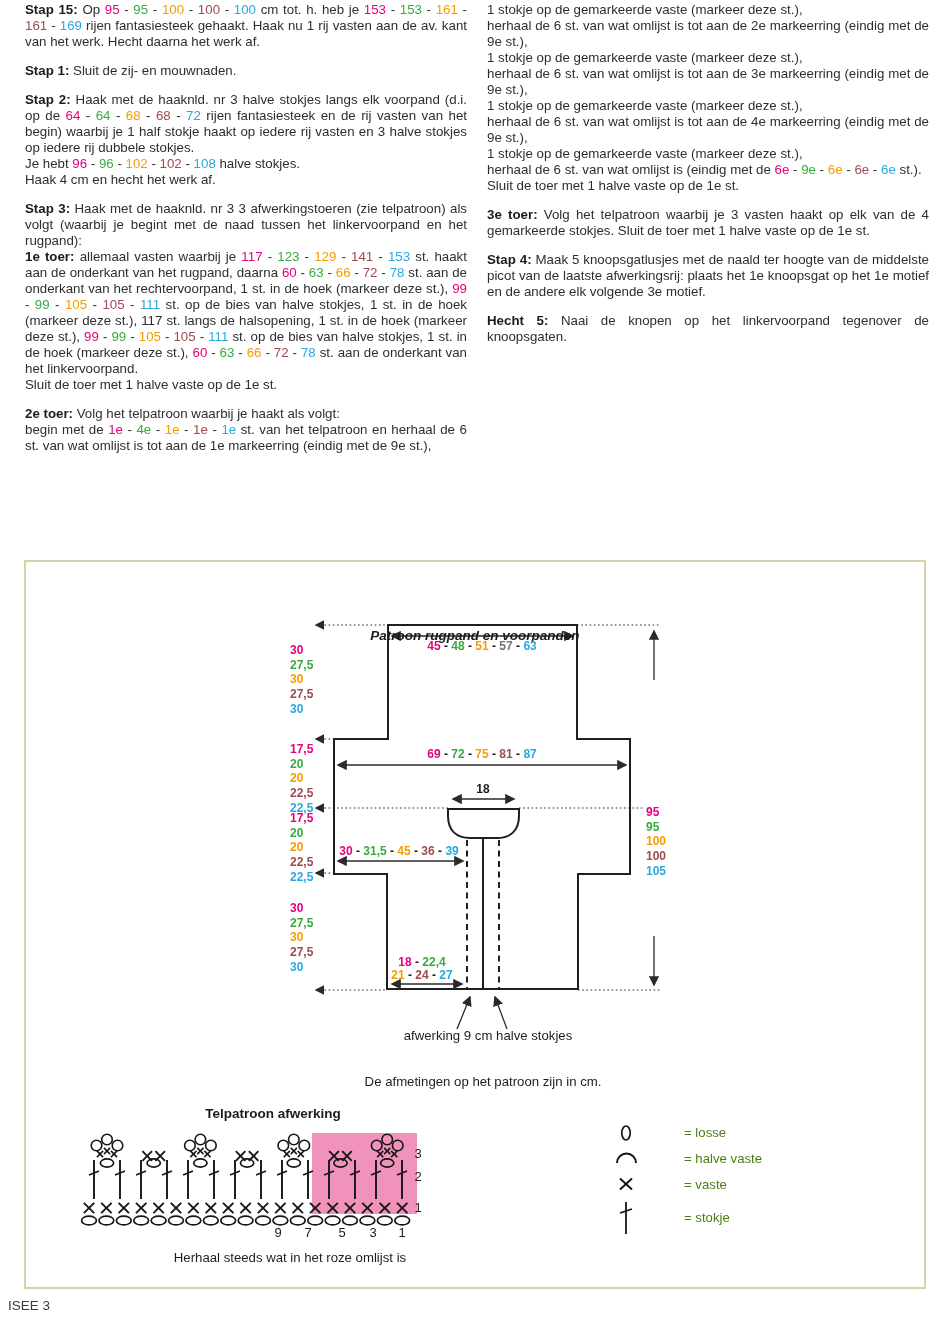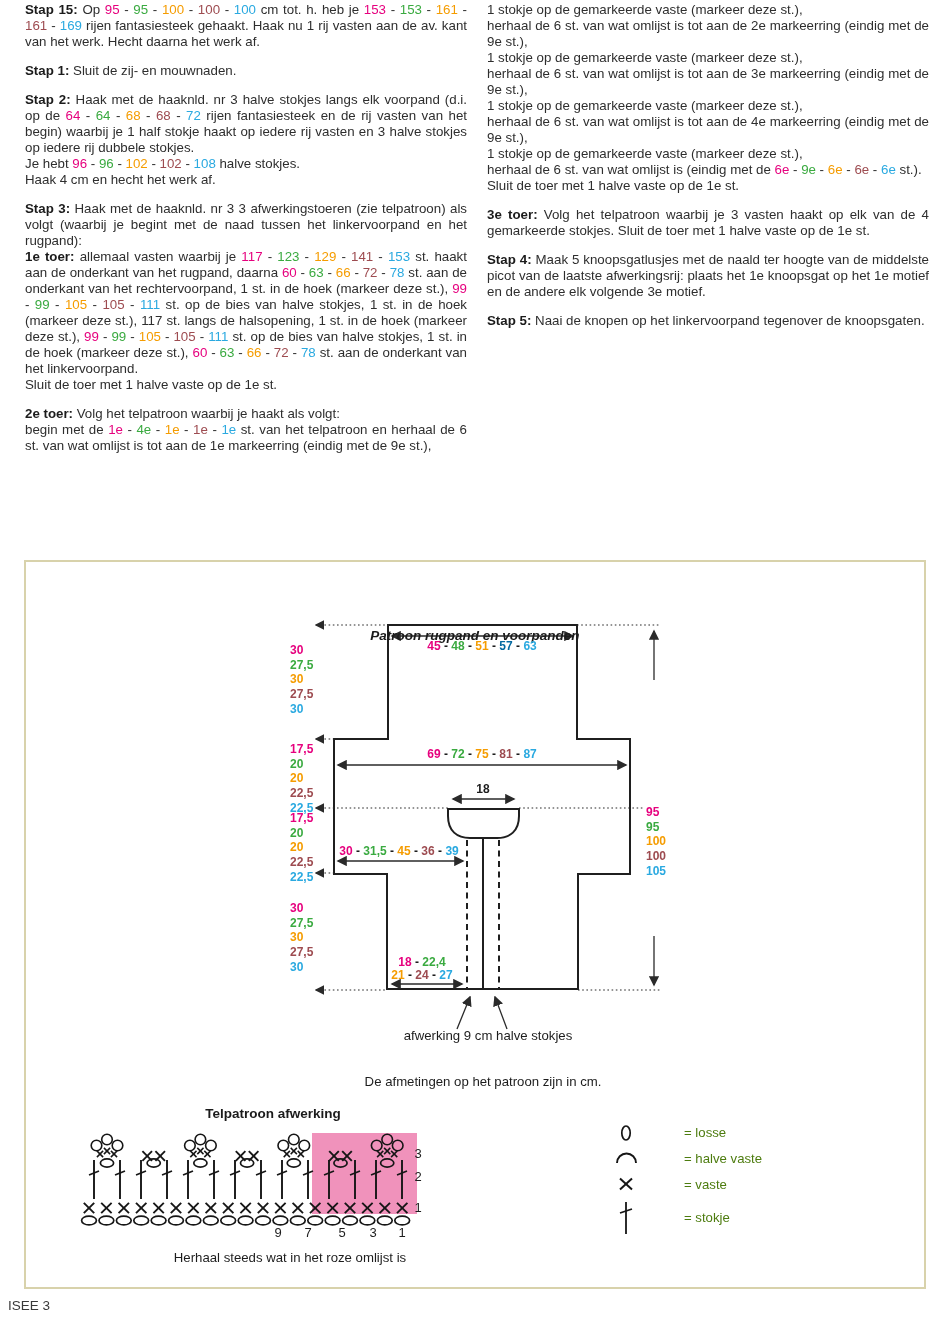--- a/index.html
+++ b/index.html
@@ -49,21 +49,21 @@
     <p class="para"><span class="bseg">Stap 15: </span><span>Op </span><span style="color: rgb(230, 1, 126);">95</span><span> - </span><span style="color: rgb(58, 170, 64);">95</span><span> - </span><span style="color: rgb(245, 156, 0);">100</span><span> - </span><span style="color: rgb(157, 75, 80);">100</span><span> - </span><span style="color: rgb(42, 169, 224);">100</span><span> cm tot. h. heb je </span><span style="color: rgb(230, 1, 126);">153</span><span> - </span><span style="color: rgb(58, 170, 64);">153</span><span> - </span><span style="color: rgb(245, 156, 0);">161</span><span> - </span><span style="color: rgb(157, 75, 80);">161</span><span> - </span><span style="color: rgb(42, 169, 224);">169</span><span> rijen fantasiesteek gehaakt. Haak nu 1 rij vasten aan de av. kant van het werk. Hecht daarna het werk af.</span></p>
     <p class="para"><span class="bseg">Stap 1: </span><span>Sluit de zij- en mouwnaden.</span></p>
     <p class="para"><span class="bseg">Stap 2: </span><span>Haak met de haaknld. nr 3 halve stokjes langs elk voorpand (d.i. op de </span><span style="color: rgb(230, 1, 126);">64</span><span> - </span><span style="color: rgb(58, 170, 64);">64</span><span> - </span><span style="color: rgb(245, 156, 0);">68</span><span> - </span><span style="color: rgb(157, 75, 80);">68</span><span> - </span><span style="color: rgb(42, 169, 224);">72</span><span> rijen fantasiesteek en de rij vasten van het begin) waarbij je 1 half stokje haakt op iedere rij vasten en 3 halve stokjes op iedere rij dubbele stokjes.</span><br><span>Je hebt </span><span style="color: rgb(230, 1, 126);">96</span><span> - </span><span style="color: rgb(58, 170, 64);">96</span><span> - </span><span style="color: rgb(245, 156, 0);">102</span><span> - </span><span style="color: rgb(157, 75, 80);">102</span><span> - </span><span style="color: rgb(42, 169, 224);">108</span><span> halve stokjes.</span><br><span>Haak 4 cm en hecht het werk af.</span></p>
     <p class="para"><span class="bseg">Stap 3: </span><span>Haak met de haaknld. nr 3 3 afwerkingstoeren (zie telpatroon) als volgt (waarbij je begint met de naad tussen het linkervoorpand en het rugpand):</span><br><span class="bseg">1e toer: </span><span>allemaal vasten waarbij je </span><span style="color: rgb(230, 1, 126);">117</span><span> - </span><span style="color: rgb(58, 170, 64);">123</span><span> - </span><span style="color: rgb(245, 156, 0);">129</span><span> - </span><span style="color: rgb(157, 75, 80);">141</span><span> - </span><span style="color: rgb(42, 169, 224);">153</span><span> st. haakt aan de onderkant van het rugpand, daarna </span><span style="color: rgb(230, 1, 126);">60</span><span> - </span><span style="color: rgb(58, 170, 64);">63</span><span> - </span><span style="color: rgb(245, 156, 0);">66</span><span> - </span><span style="color: rgb(157, 75, 80);">72</span><span> - </span><span style="color: rgb(42, 169, 224);">78</span><span> st. aan de onderkant van het rechtervoorpand, 1 st. in de hoek (markeer deze st.), </span><span style="color: rgb(230, 1, 126);">99</span><span> - </span><span style="color: rgb(58, 170, 64);">99</span><span> - </span><span style="color: rgb(245, 156, 0);">105</span><span> - </span><span style="color: rgb(157, 75, 80);">105</span><span> - </span><span style="color: rgb(42, 169, 224);">111</span><span> st. op de bies van halve stokjes, 1 st. in de hoek (markeer deze st.), 117 st. langs de halsopening, 1 st. in de hoek (markeer deze st.), </span><span style="color: rgb(230, 1, 126);">99</span><span> - </span><span style="color: rgb(58, 170, 64);">99</span><span> - </span><span style="color: rgb(245, 156, 0);">105</span><span> - </span><span style="color: rgb(157, 75, 80);">105</span><span> - </span><span style="color: rgb(42, 169, 224);">111</span><span> st. op de bies van halve stokjes, 1 st. in de hoek (markeer deze st.), </span><span style="color: rgb(230, 1, 126);">60</span><span> - </span><span style="color: rgb(58, 170, 64);">63</span><span> - </span><span style="color: rgb(245, 156, 0);">66</span><span> - </span><span style="color: rgb(157, 75, 80);">72</span><span> - </span><span style="color: rgb(42, 169, 224);">78</span><span> st. aan de onderkant van het linkervoorpand.</span><br><span>Sluit de toer met 1 halve vaste op de 1e st.</span></p>
     <p class="para"><span class="bseg">2e toer: </span><span>Volg het telpatroon waarbij je haakt als volgt:</span><br><span>begin met de </span><span style="color: rgb(230, 1, 126);">1e</span><span> - </span><span style="color: rgb(58, 170, 64);">4e</span><span> - </span><span style="color: rgb(245, 156, 0);">1e</span><span> - </span><span style="color: rgb(157, 75, 80);">1e</span><span> - </span><span style="color: rgb(42, 169, 224);">1e</span><span> st. van het telpatroon en herhaal de 6 st. van wat omlijst is tot aan de 1e markeerring (eindig met de 9e st.),</span></p>
   </div>
 <div id="col-right" class="col">
     <p class="para"><span>1 stokje op de gemarkeerde vaste (markeer deze st.),</span><br><span>herhaal de 6 st. van wat omlijst is tot aan de 2e markeerring (eindig met de 9e st.),</span><br><span>1 stokje op de gemarkeerde vaste (markeer deze st.),</span><br><span>herhaal de 6 st. van wat omlijst is tot aan de 3e markeerring (eindig met de 9e st.),</span><br><span>1 stokje op de gemarkeerde vaste (markeer deze st.),</span><br><span>herhaal de 6 st. van wat omlijst is tot aan de 4e markeerring (eindig met de 9e st.),</span><br><span>1 stokje op de gemarkeerde vaste (markeer deze st.),</span><br><span>herhaal de 6 st. van wat omlijst is (eindig met de </span><span style="color: rgb(230, 1, 126);">6e</span><span> - </span><span style="color: rgb(58, 170, 64);">9e</span><span> - </span><span style="color: rgb(245, 156, 0);">6e</span><span> - </span><span style="color: rgb(157, 75, 80);">6e</span><span> - </span><span style="color: rgb(42, 169, 224);">6e</span><span> st.).</span><br><span>Sluit de toer met 1 halve vaste op de 1e st.</span></p>
     <p class="para"><span class="bseg">3e toer: </span><span>Volg het telpatroon waarbij je 3 vasten haakt op elk van de 4 gemarkeerde stokjes. Sluit de toer met 1 halve vaste op de 1e st.</span></p>
     <p class="para"><span class="bseg">Stap 4: </span><span>Maak 5 knoopsgatlusjes met de naald ter hoogte van de middelste picot van de laatste afwerkingsrij: plaats het 1e knoopsgat op het 1e motief en de andere elk volgende 3e motief.</span></p>
-    <p class="para"><span class="bseg">Stap 5: </span><span>Naai de knopen op het linkervoorpand tegenover de knoopsgaten.</span></p>
+    <p class="para"><span class="bseg">Hecht 5: </span><span>Naai de knopen op het linkervoorpand tegenover de knoopsgaten.</span></p>
   </div>
 
 <div class="diagram-box">
 
   <svg class="overlay" width="898" height="725" viewBox="0 0 898 725">
     <defs>
       <marker id="ah" viewBox="0 0 10 10" refX="8.5" refY="5" markerWidth="8" markerHeight="8" orient="auto-start-reverse">
         <path d="M0,0 L10,5 L0,10 z" fill="#2a2a2a"></path>
       </marker>
     </defs>
@@ -259,21 +259,21 @@
         <line x1="594" y1="627.5" x2="606" y2="616.5"></line>
       </g>
       <g stroke-width="1.8">
         <line x1="600" y1="640" x2="600" y2="672"></line>
         <line x1="594" y1="651" x2="606" y2="647"></line>
       </g>
     </g>
   </svg>
 
   <div class="boldtitle" style="left:0;right:0;top:26px;margin-top:40px;">Patroon rugpand en voorpanden</div>
-  <div class="lbl center" style="left:356px;top:77px;width:200px;"><span style="color: rgb(230, 1, 126);">45</span><span> - </span><span style="color: rgb(58, 170, 64);">48</span><span> - </span><span style="color: rgb(245, 156, 0);">51</span><span> - </span><span style="color: #0369a1;">57</span><span> - </span><span style="color: rgb(42, 169, 224);">63</span></div>
+  <div class="lbl center" style="left:356px;top:77px;width:200px;"><span style="color: rgb(230, 1, 126);">45</span><span> - </span><span style="color: rgb(58, 170, 64);">48</span><span> - </span><span style="color: rgb(245, 156, 0);">51</span><span> - </span><span style="color: #737373;">57</span><span> - </span><span style="color: rgb(42, 169, 224);">63</span></div>
   <div class="lbl center" style="left:336px;top:185px;width:240px;"><span style="color: rgb(230, 1, 126);">69</span><span> - </span><span style="color: rgb(58, 170, 64);">72</span><span> - </span><span style="color: rgb(245, 156, 0);">75</span><span> - </span><span style="color: rgb(157, 75, 80);">81</span><span> - </span><span style="color: rgb(42, 169, 224);">87</span></div>
   <div class="lbl center" style="left:437px;top:220px;width:40px;">18</div>
   <div class="lbl center" style="left:273px;top:282px;width:200px;"><span style="color: rgb(230, 1, 126);">30</span><span> - </span><span style="color: rgb(58, 170, 64);">31,5</span><span> - </span><span style="color: rgb(245, 156, 0);">45</span><span> - </span><span style="color: rgb(157, 75, 80);">36</span><span> - </span><span style="color: rgb(42, 169, 224);">39</span></div>
   <div class="lbl center" style="left:336px;top:393px;width:120px;"><span style="color: rgb(230, 1, 126);">18</span><span> - </span><span style="color: rgb(58, 170, 64);">22,4</span></div>
   <div class="lbl center" style="left:336px;top:406px;width:120px;"><span style="color: rgb(245, 156, 0);">21</span><span> - </span><span style="color: rgb(157, 75, 80);">24</span><span> - </span><span style="color: rgb(42, 169, 224);">27</span></div>
 
   <div class="lbl colorlist" style="left:264px;top:81px;">
       <div style="color: rgb(230, 1, 126);">30</div>
       <div style="color: rgb(58, 170, 64);">27,5</div>
       <div style="color: rgb(245, 156, 0);">30</div>

